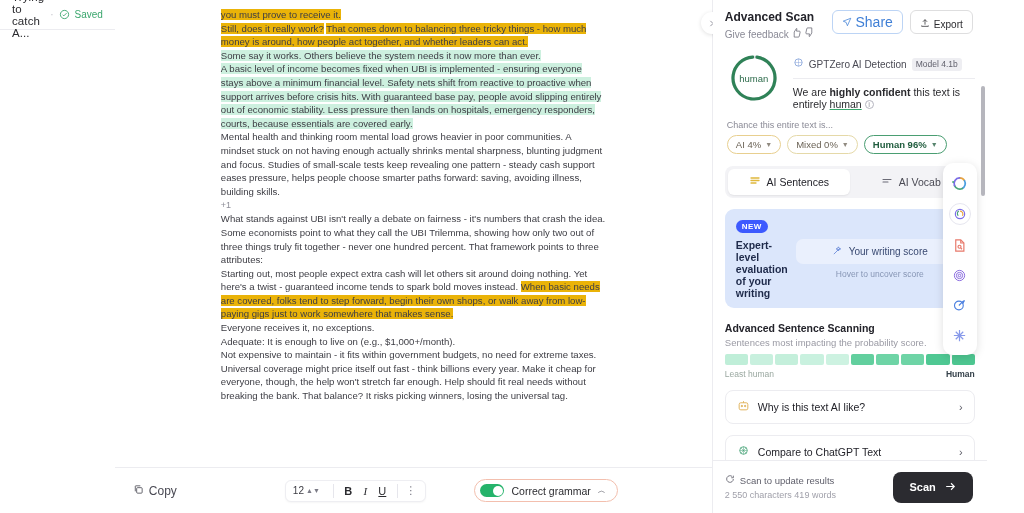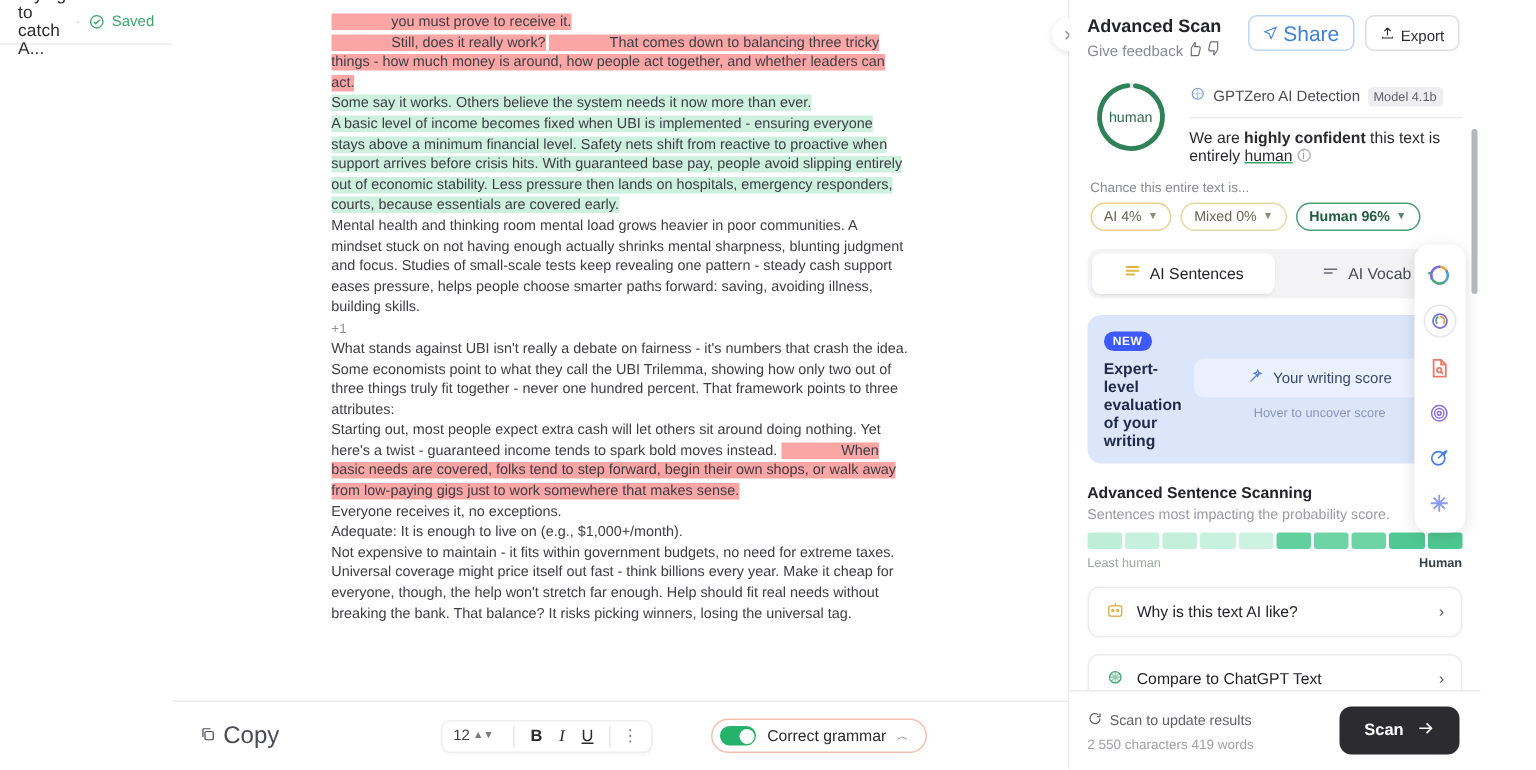--- a/index.html
+++ b/index.html
@@ -38,29 +38,29 @@
   }
 
   
   .body { flex:1; display:flex; min-height:0; position:relative; }
 
   
   .editor-pane { width:597px; flex:0 0 597px; display:flex; flex-direction:column; background:#fff; position:relative; }
   .editor-scroll { flex:1; overflow:hidden; padding:8px 106px 4px 106px; position:relative; }
   .doc { font-size:9.6px; line-height:13.6px; color:#3d3d44; }
   .doc p { margin:0; }
-  .hl { background:#fca5a5;padding-left:40px; }
+  .hl { background:#eab308; }
   .hl2 { background:#cdf0df; }
   .plusone { color:#8e8e98; font-size:9px; line-height:14px;}
 
   .editor-footer {
     height:46px; flex:0 0 46px; border-top:1px solid #ececf0;
     display:flex; align-items:center; background:#fff; padding:0 18px;
   }
-  .copy-btn { display:flex; align-items:flex-end; gap:5px; font-size:16px; color:#4a4a54; }
+  .copy-btn { display:flex; align-items:flex-end; gap:5px; font-size:12px; color:#4a4a54; }
   .fmt-group {
     margin-left:108px; display:flex; align-items:center; gap:0px; background:#fff;
     border:1px solid #eeeef2; border-radius:6px; padding:3px 7px; box-shadow:0 1px 2px rgba(0,0,0,.04);
   }
   .fsize { display:flex; align-items:center; gap:2px; font-size:10px; color:#3d3d44; padding-right:7px;}
   .fsize .chev { font-size:7px; line-height:7px; color:#7b7b86; display:flex; flex-direction:column;}
   .vline { width:1px; height:14px; background:#e6e6ec; margin:0 6px; }
   .fbtn { width:17px; text-align:center; font-size:11px; color:#2b2b2f; }
   .fbtn.i { font-style:italic; font-family:"Liberation Serif",serif; }
   .fbtn.u { text-decoration:underline; }

